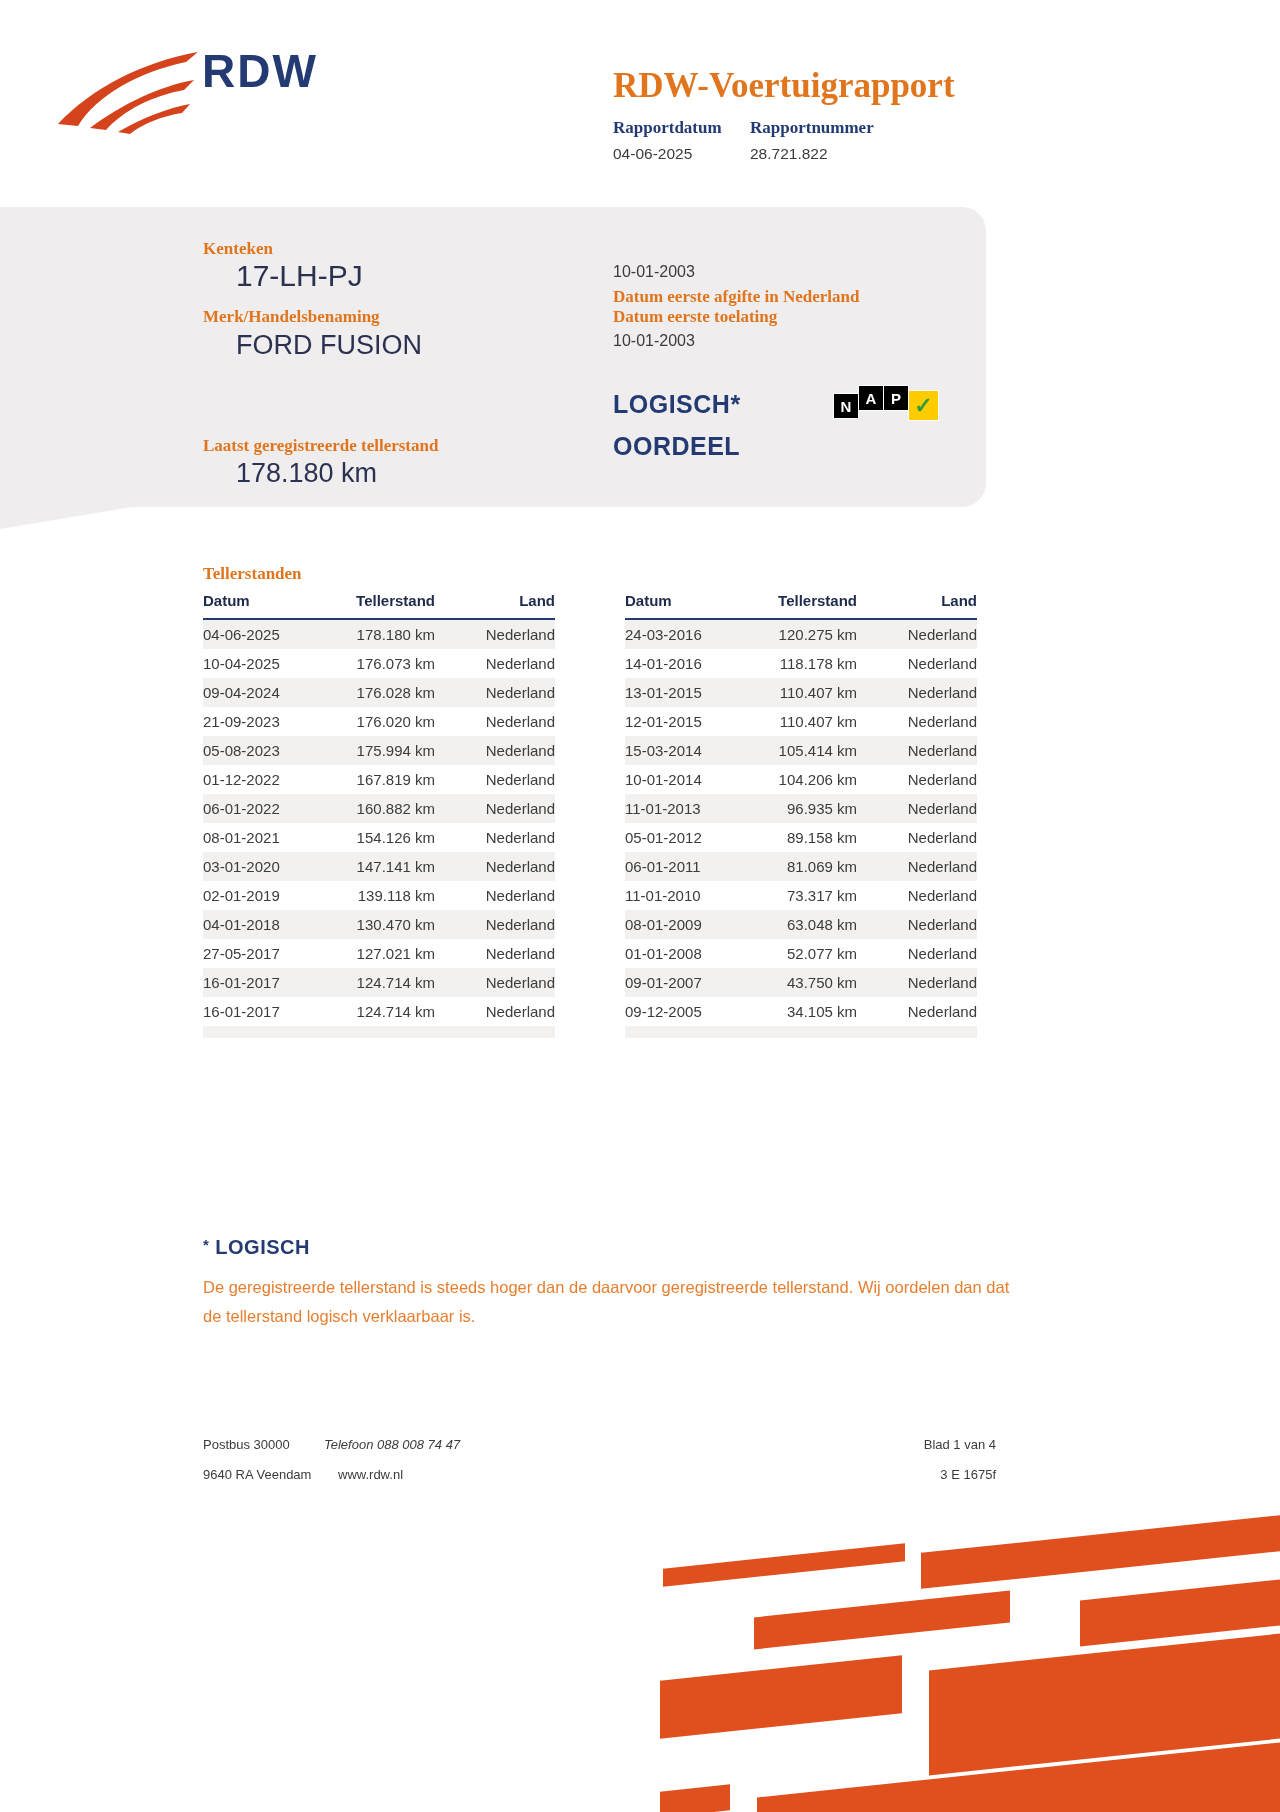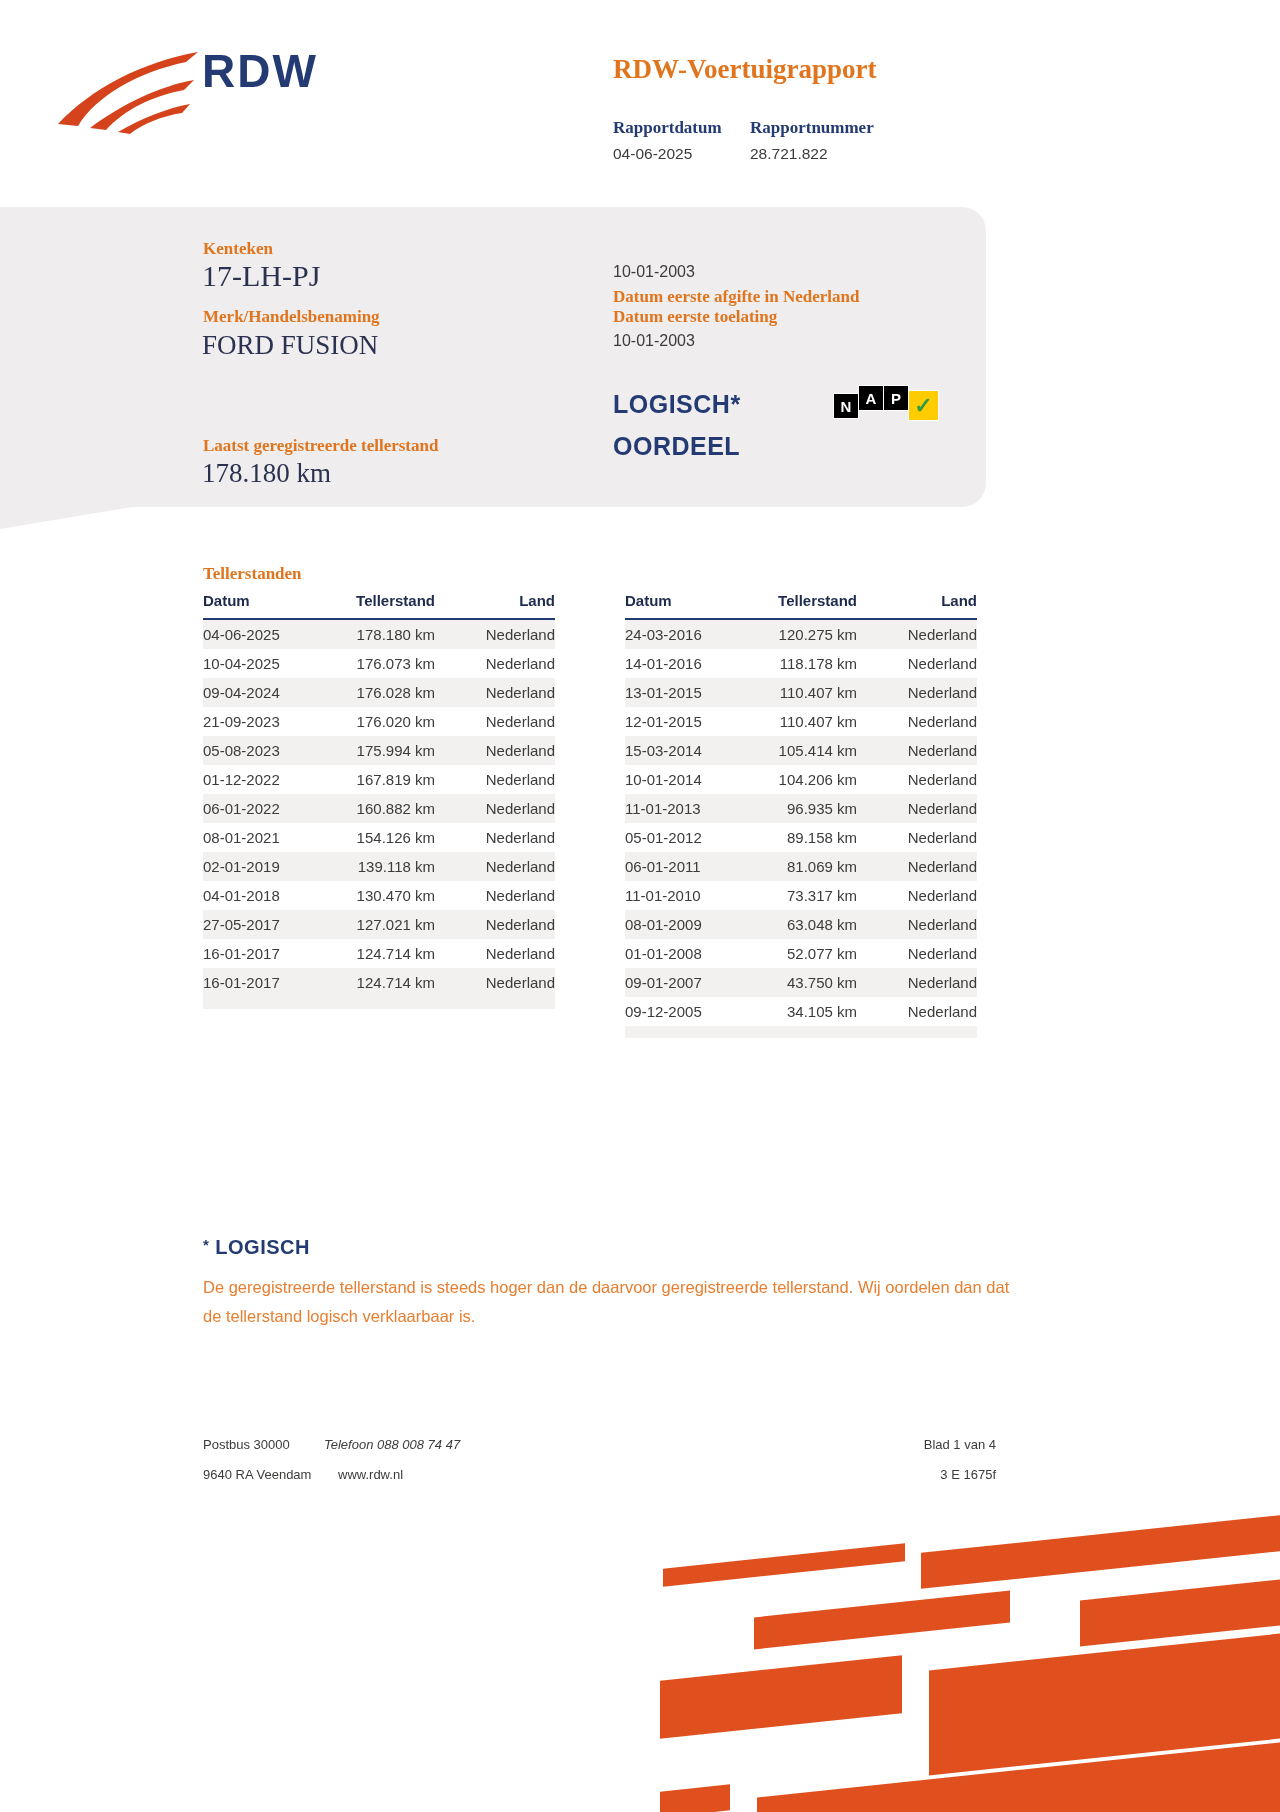--- a/index.html
+++ b/index.html
@@ -11,23 +11,23 @@
   }
 
   
   .logo-mark { position:absolute; left:52px; top:46px; width:150px; height:90px; }
   .logo-text {
     position:absolute; left:202px; top:44px;
     font-family:"Liberation Sans", sans-serif; font-weight:bold;
     font-size:46px; letter-spacing:2px; color:var(--navy,#233A72);
   }
   .report-title {
-    position:absolute; left:613px; top:54px;
+    position:absolute; left:613px; top:66px;
     font-family:"Liberation Serif", serif; font-weight:bold;
-    font-size:27px; color:var(--orange,#E0751E);
+    font-size:35px; color:var(--orange,#E0751E);
   }
   .meta-block { position:absolute; top:118px; }
   .meta-1 { left:613px; }
   .meta-2 { left:750px; }
   .meta-label {
     font-family:"Liberation Serif", serif; font-weight:bold;
     font-size:17px; color:var(--navy,#233A72);
   }
   .meta-value { margin-top:7px; font-size:15.5px; color:var(--text,#3C3C3B); }
 
@@ -39,22 +39,22 @@
   .panel::after {
     content:""; position:absolute; left:0; top:100%; width:132px; height:22px;
     background:var(--panel_gray,#EFEDED);
     clip-path:polygon(0 0, 100% 0, 0 100%);
   }
   .f-label {
     position:absolute; font-family:"Liberation Serif", serif; font-weight:bold;
     font-size:17px; color:var(--orange,#E0751E); white-space:nowrap;
   }
   .f-big {
-    position:absolute; font-family:Liberation Serif, serif;
-    color:#2B3150; white-space:nowrap;
+    position:absolute; font-family:Liberation Sans, sans-serif;
+    color:#2B3150; white-space:nowrap;margin-left:34px;
   }
   .f-val { position:absolute; font-size:16px; color:var(--text,#3C3C3B); }
 
   .pos-kenteken-label { left:203px; top:32px; }
   .pos-kenteken       { left:202px; top:52px; font-size:30px; }
   .pos-merk-label     { left:203px; top:100px; }
   .pos-merk           { left:202px; top:123px; font-size:27px; }
   .pos-teller-label   { left:203px; top:229px; }
   .pos-teller         { left:202px; top:251px; font-size:27px; }
   .pos-afgifte-label  { left:613px; top:32px;margin-top:48px; }
@@ -243,20 +243,25 @@
             <td class="col-teller">160.882 km</td>
             <td class="col-land">Nederland</td>
           </tr>
 
           <tr>
             <td class="col-datum">08-01-2021</td>
             <td class="col-teller">154.126 km</td>
             <td class="col-land">Nederland</td>
           </tr>
 
+          <tr>
+            <td class="col-datum">03-01-2020</td>
+            <td class="col-teller">147.141 km</td>
+            <td class="col-land">Nederland</td>
+          </tr>
 
           <tr>
             <td class="col-datum">02-01-2019</td>
             <td class="col-teller">139.118 km</td>
             <td class="col-land">Nederland</td>
           </tr>
 
           <tr>
             <td class="col-datum">04-01-2018</td>
             <td class="col-teller">130.470 km</td>

